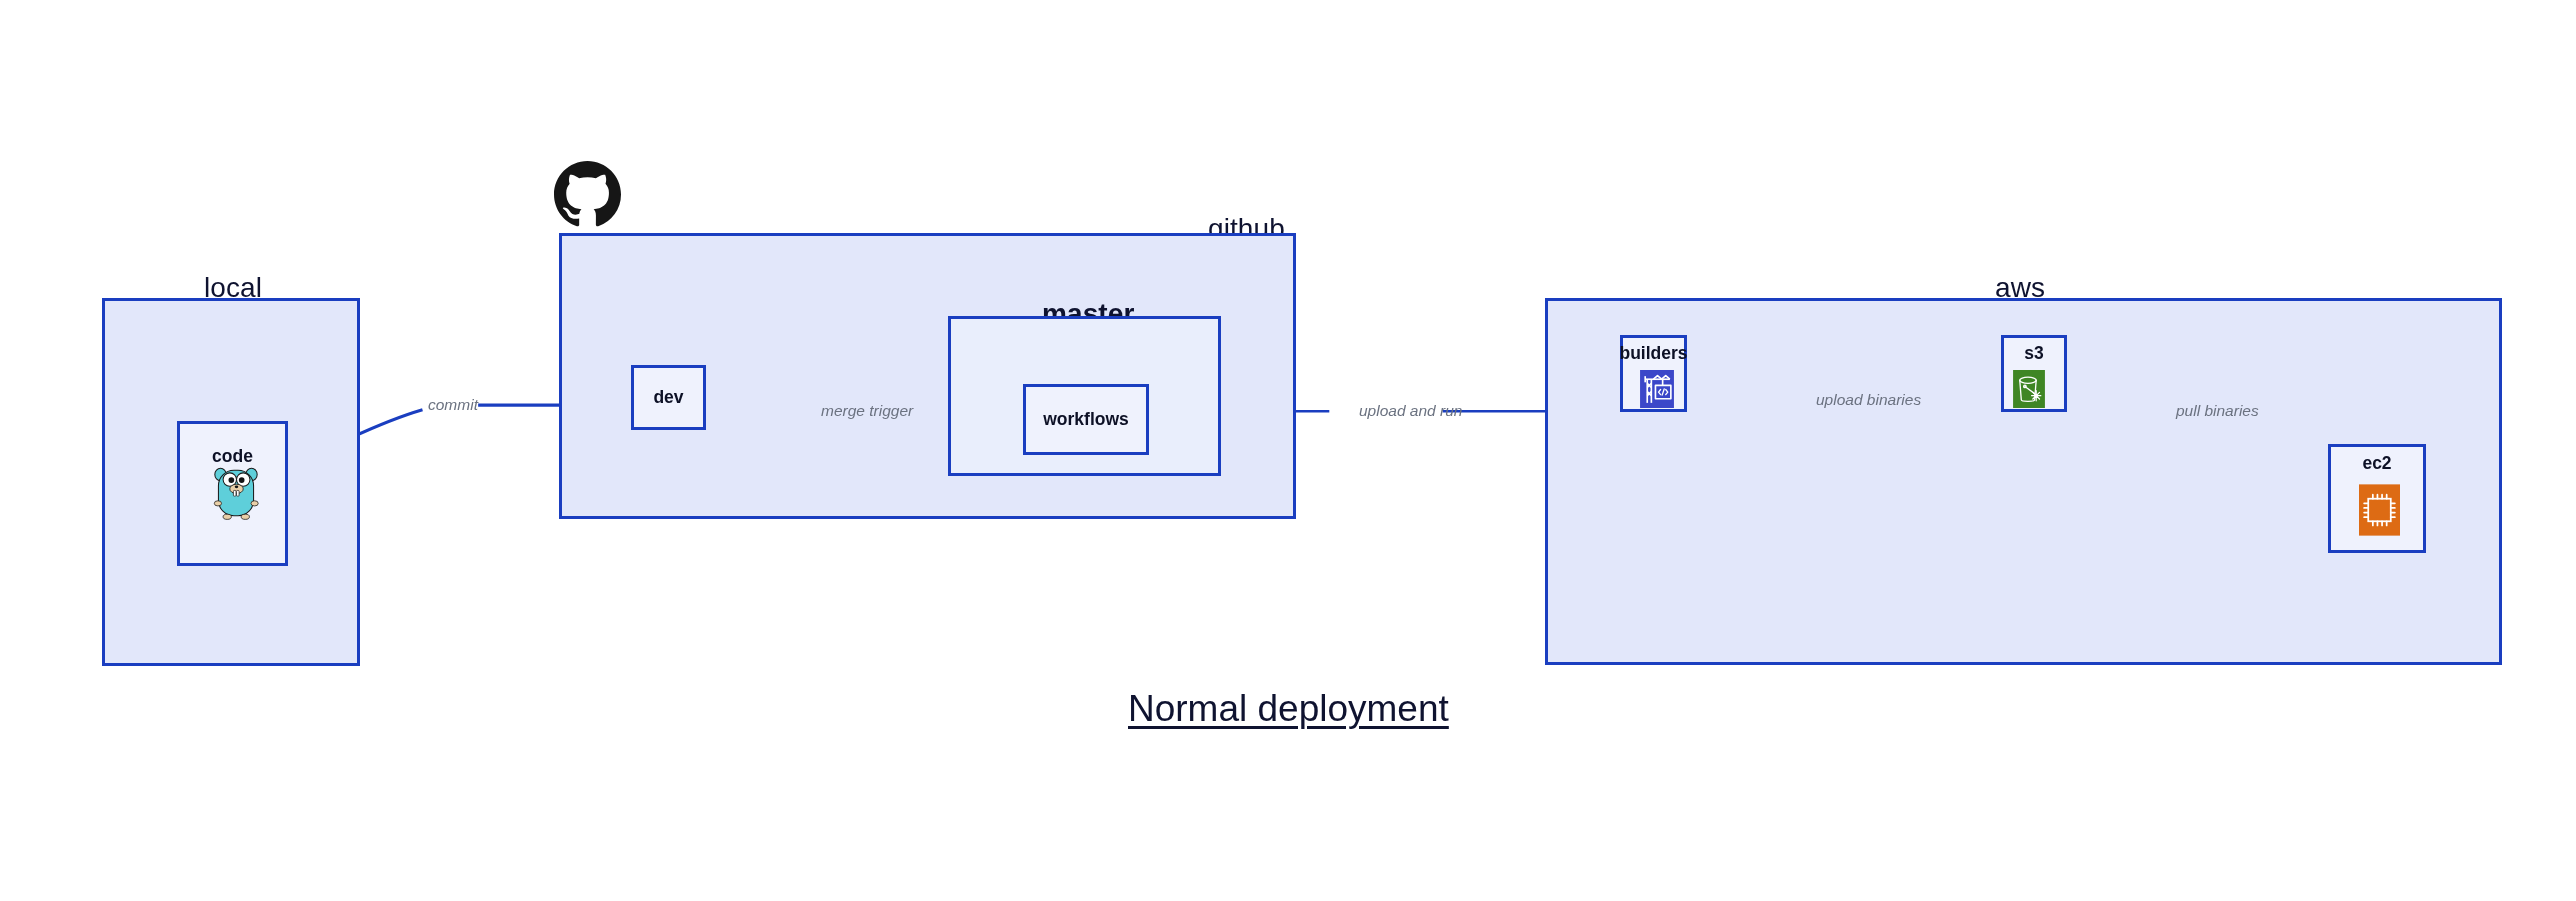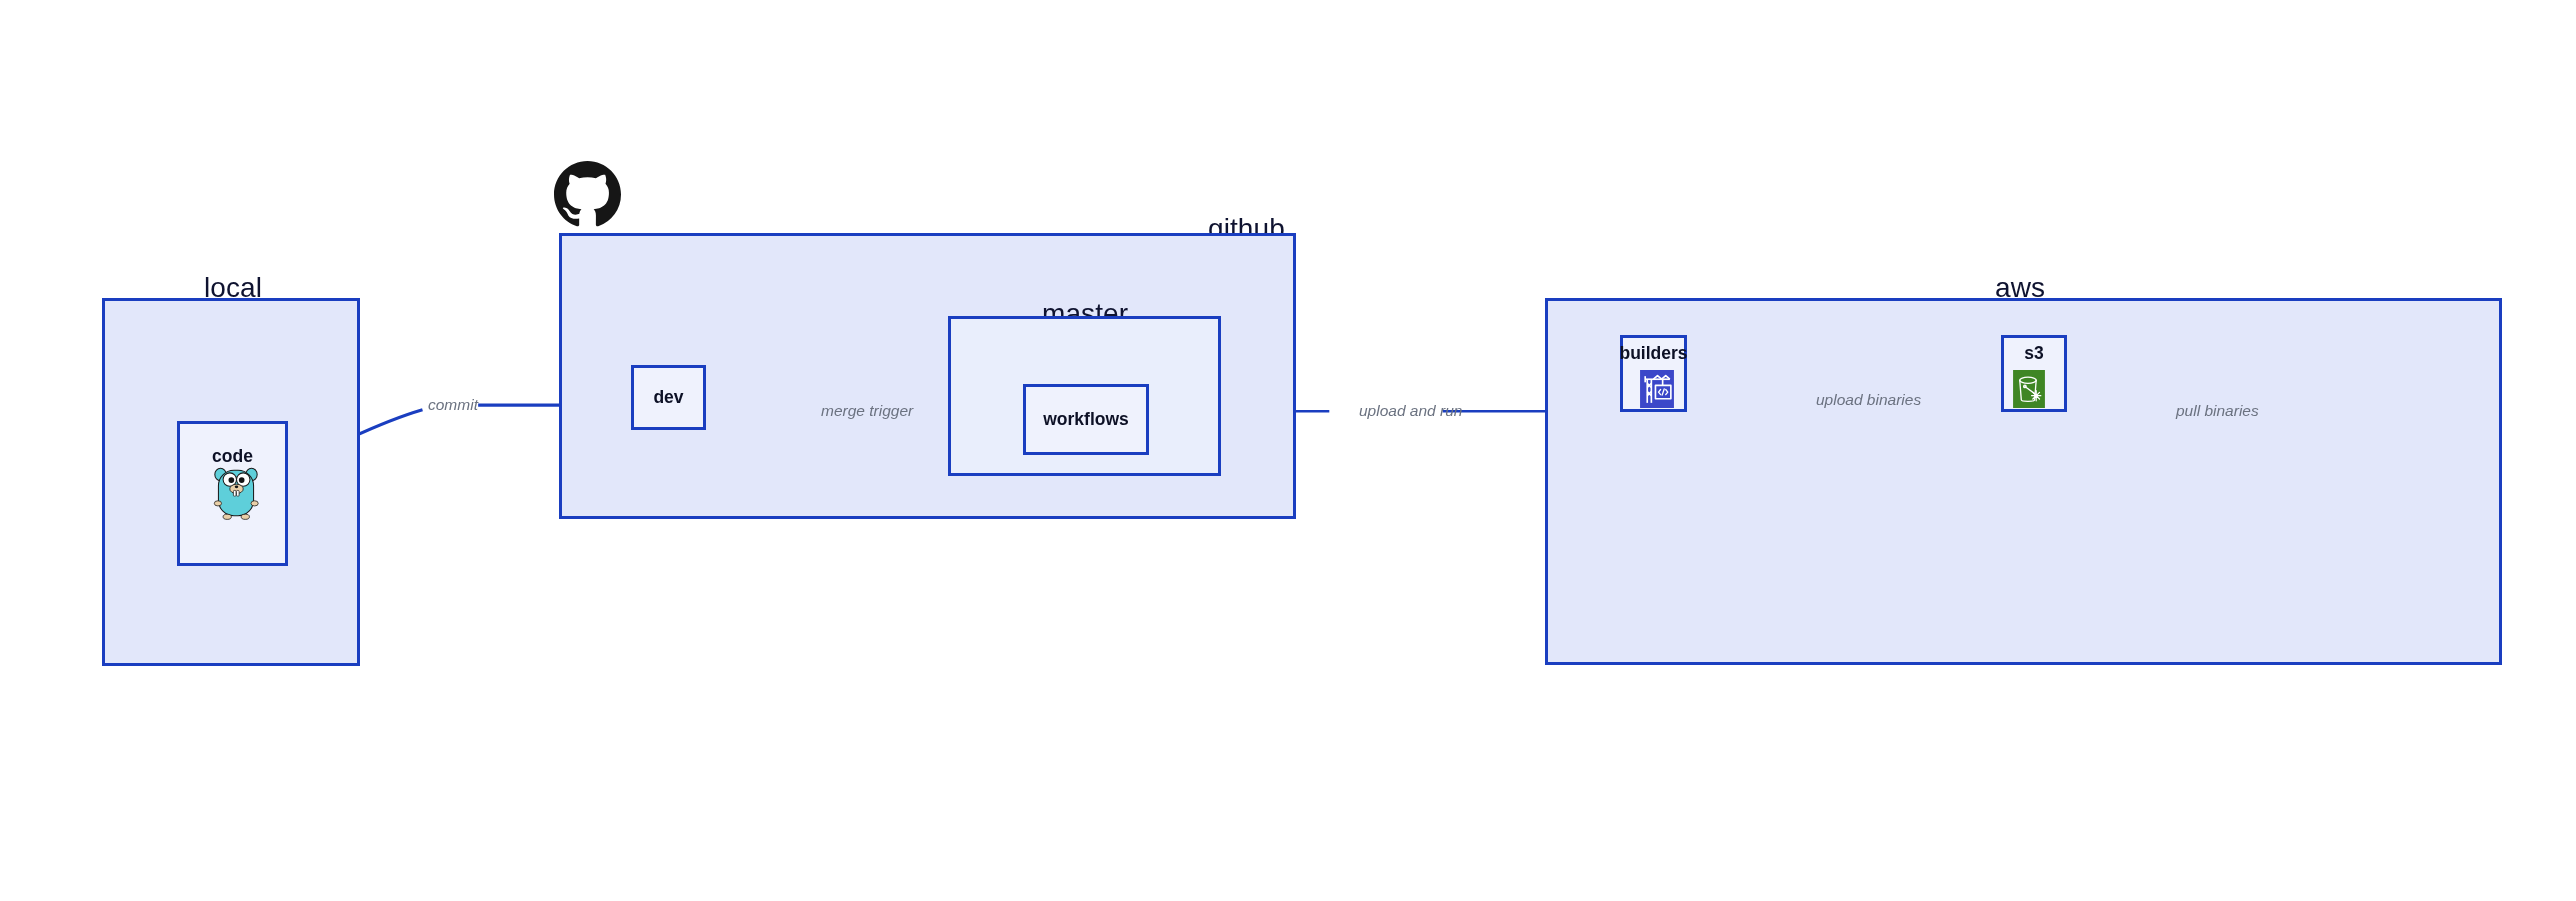--- a/index.html
+++ b/index.html
@@ -162,21 +162,21 @@
     </svg>
   </span>
 
   <div class="group-label" style="left:1208px; top:191px;">github</div>
   <div class="group-box" style="left:559px; top:233px; width:737px; height:286px;"></div>
 
   <div class="node-box" style="left:631px; top:365px; width:75px; height:65px; justify-content:center;">
     <div class="node-label">dev</div>
   </div>
 
-  <div class="group-label" style="left:1042px; top:276px;">master</div>
+  <div class="group-label" style="left:1042px; top:276px;font-weight:bold;">master</div>
   <div class="group-box inner" style="left:948px; top:316px; width:273px; height:160px;"></div>
 
   <div class="node-box" style="left:1023px; top:384px; width:126px; height:71px; justify-content:center;">
     <div class="node-label">workflows</div>
   </div>
 
   <div class="group-label" style="left:1995px; top:250px;">aws</div>
   <div class="group-box" style="left:1545px; top:298px; width:957px; height:367px;"></div>
 
   <div class="node-box" style="left:1620px; top:335px; width:67px; height:77px; padding-top:7.2px;">
@@ -218,22 +218,38 @@
           <path d="M23 32 L42 46"></path>
           <circle cx="23" cy="32" r="2.4"></circle>
         </g>
         <g fill="none" stroke="#ffffff" stroke-width="2.4" stroke-linecap="round">
           <path d="M45 40 L45 60 M36 50 L54 50 M38.5 43.5 L51.5 56.5 M51.5 43.5 L38.5 56.5"></path>
         </g>
       </svg>
     </span>
   </div>
 
+  <div class="node-box" style="left:2328px; top:444px; width:98px; height:109px; padding-top:8.2px;">
+    <div class="node-label" style="position:absolute; top:8.2px; left:50%; transform:translateX(-50%);">ec2</div>
+    <span class="icon-wrap" style="left:28px; top:37px; width:41px; height:52px;">
+      <svg width="41" height="52" viewBox="0 0 80 100">
+        <rect x="0" y="0" width="80" height="100" fill="#dd6b14"></rect>
+        <g fill="none" stroke="#ffffff" stroke-width="3.4" stroke-linecap="round">
+          <rect x="18" y="28" width="44" height="44"></rect>
+          <path d="M27 28 L27 20 M36 28 L36 20 M45 28 L45 20 M54 28 L54 20"></path>
+          <path d="M27 72 L27 80 M36 72 L36 80 M45 72 L45 80 M54 72 L54 80"></path>
+          <path d="M18 37 L10 37 M18 46 L10 46 M18 55 L10 55 M18 64 L10 64"></path>
+          <path d="M62 37 L70 37 M62 46 L70 46 M62 55 L70 55 M62 64 L70 64"></path>
+        </g>
+      </svg>
+    </span>
+  </div>
 
   <div class="edge-label" style="left:428px; top:397px;">commit</div>
   <div class="edge-label" style="left:821px; top:403px;">merge trigger</div>
   <div class="edge-label" style="left:1331px; top:403px;margin-left:28px;">upload and run</div>
   <div class="edge-label" style="left:1816px; top:392px;">upload binaries</div>
   <div class="edge-label" style="left:2176px; top:403px;">pull binaries</div>
 
+  <div class="diagram-title" style="left:1128px; top:690px;">Normal deployment</div>
 
 </div>
 
 
 </body></html>

